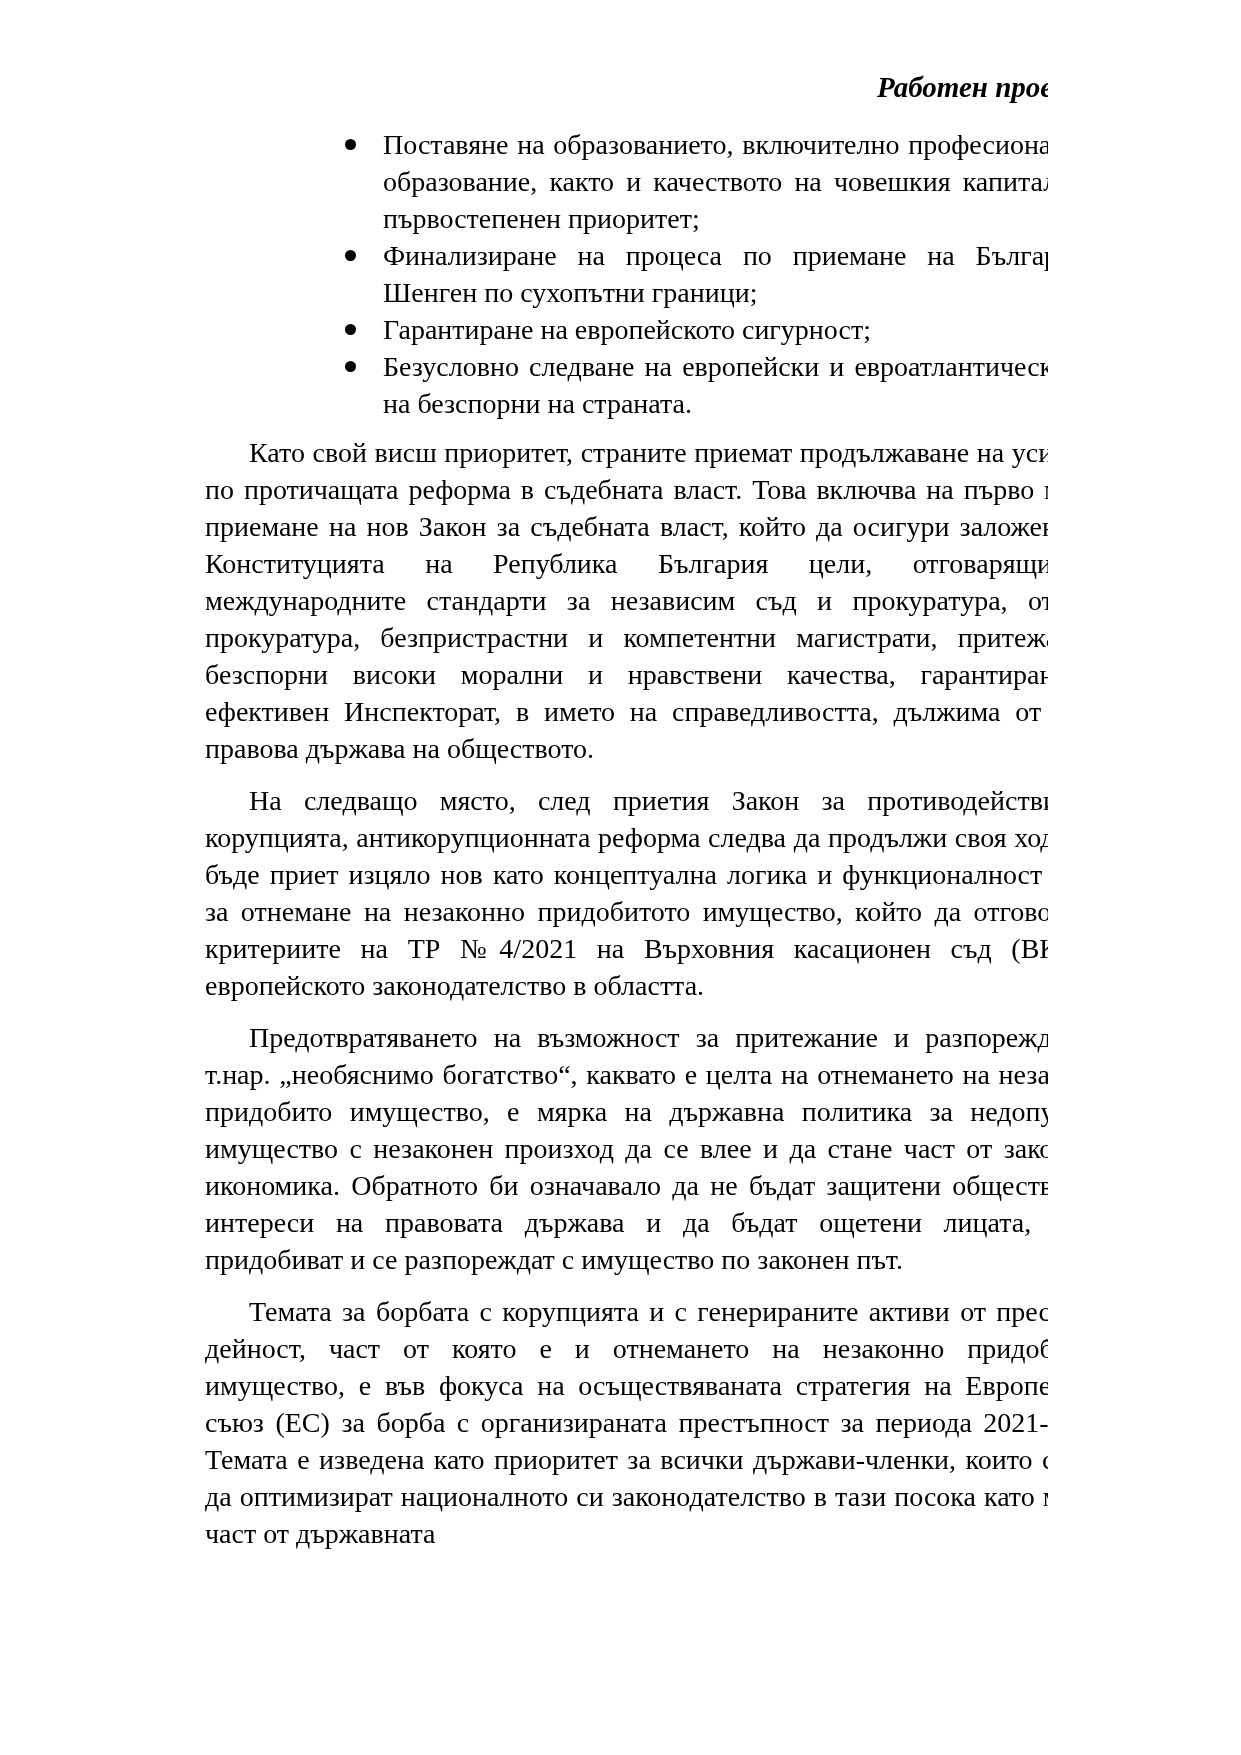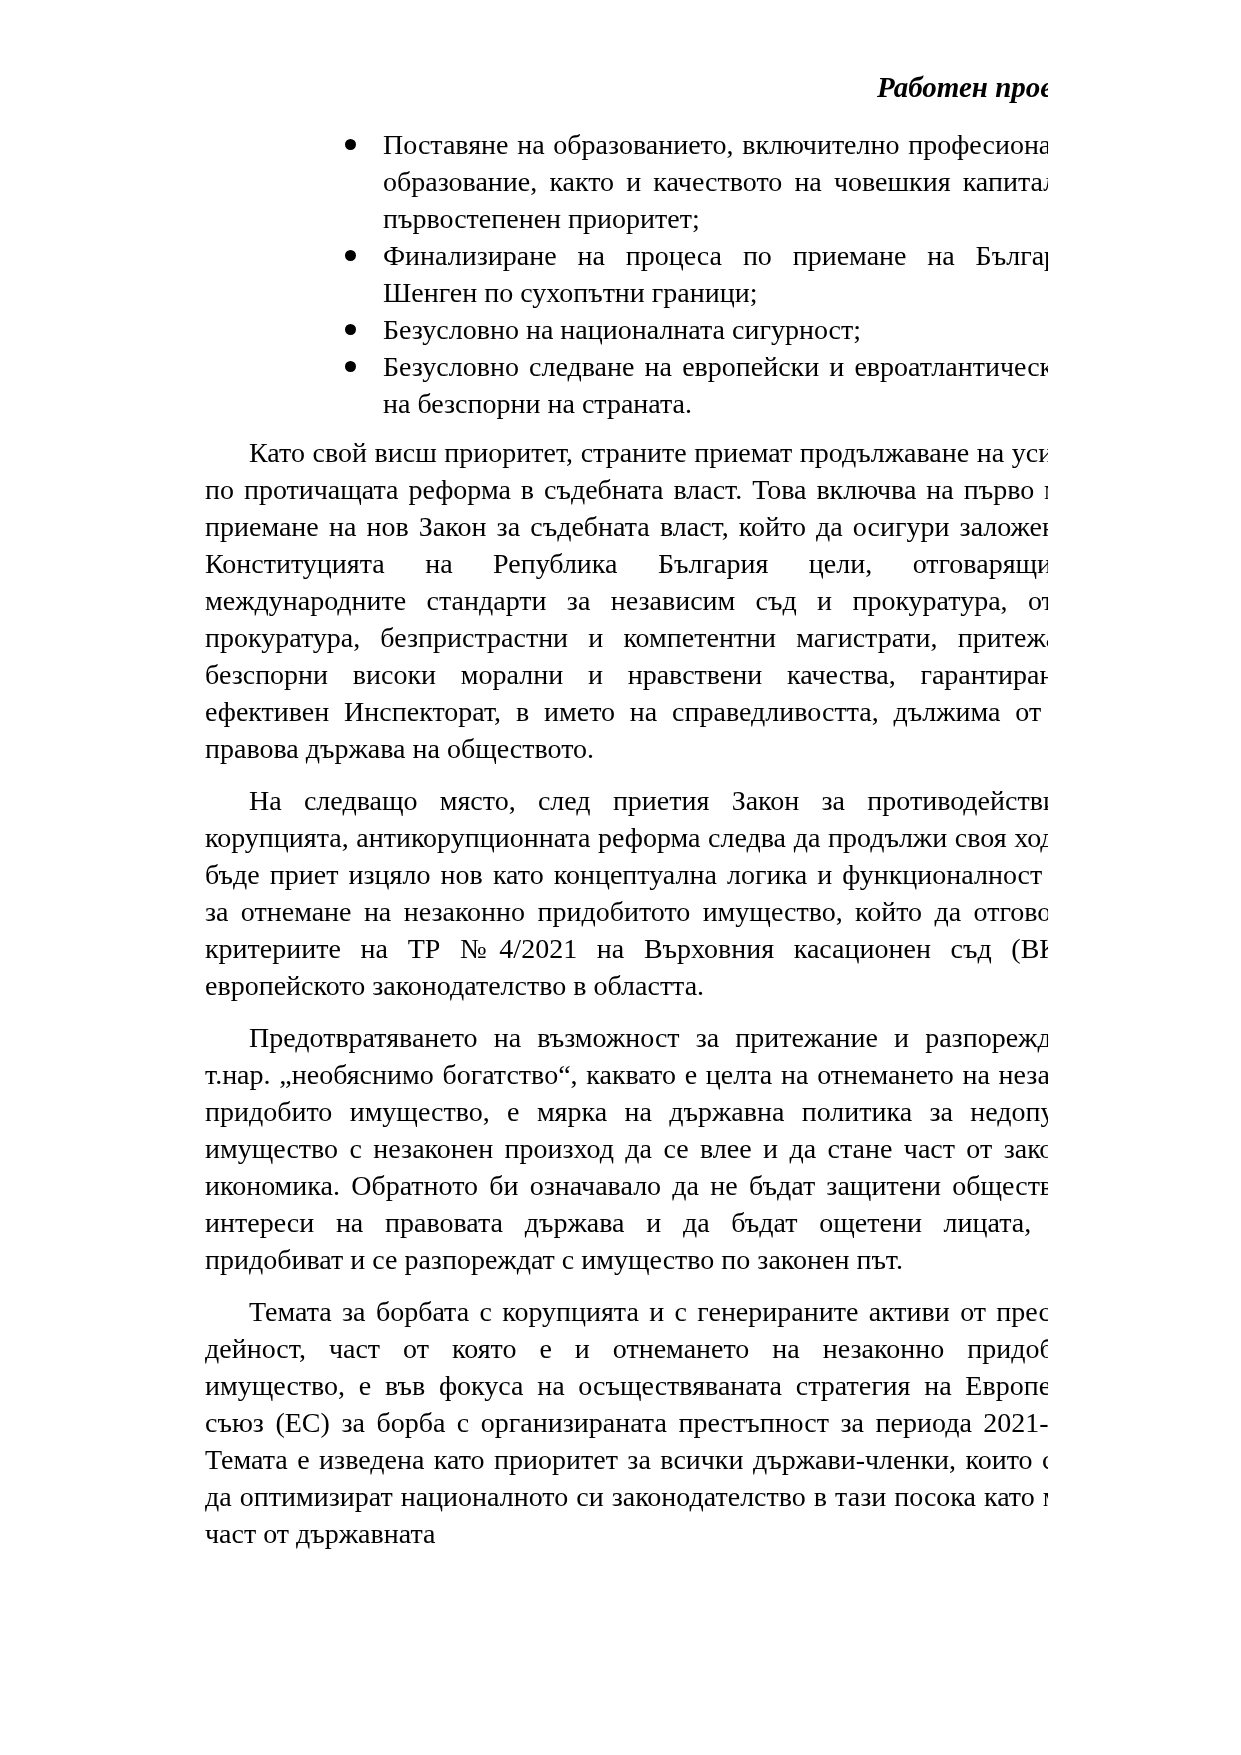--- a/index.html
+++ b/index.html
@@ -79,21 +79,21 @@
       <li>
         <span class="dot"></span>
         <span>Поставяне на образованието, включително професионалното образование, както и качеството на човешкия капитал като първостепенен приоритет;</span>
       </li>
       <li>
         <span class="dot"></span>
         <span>Финализиране на процеса по приемане на България в Шенген по сухопътни граници;</span>
       </li>
       <li>
         <span class="dot"></span>
-        <span>Безусловно на националната сигурност;</span>
+        <span>Гарантиране на европейското сигурност;</span>
       </li>
       <li>
         <span class="dot"></span>
         <span>Безусловно следване на европейски и евроатлантически път на безспорни на страната.</span>
       </li>
     </ul>
 
     <div class="body-paragraphs">
       <p class="para">Като свой висш приоритет, страните приемат продължаване на усилията по протичащата реформа в съдебната власт. Това включва на първо място, приемане на нов Закон за съдебната власт, който да осигури заложените в Конституцията на Република България цели, отговарящи на международните стандарти за независим съд и прокуратура, отчетна прокуратура, безпристрастни и компетентни магистрати, притежаващи безспорни високи морални и нравствени качества, гарантирани от ефективен Инспекторат, в името на справедливостта, дължима от всяка правова държава на обществото.</p>
       <p class="para">На следващо място, след приетия Закон за противодействие на корупцията, антикорупционната реформа следва да продължи своя ход, като бъде приет изцяло нов като концептуална логика и функционалност Закон за отнемане на незаконно придобитото имущество, който да отговори на критериите на ТР №4/2021 на Върховния касационен съд (ВКС) и европейското законодателство в областта.</p>

